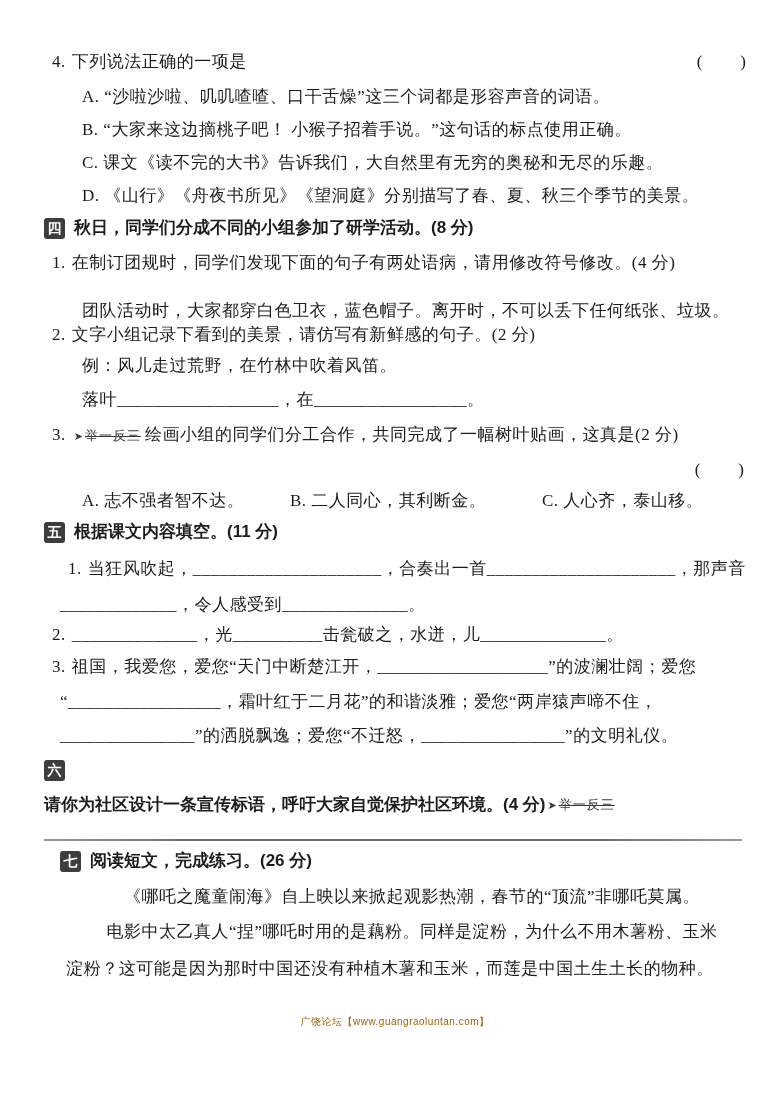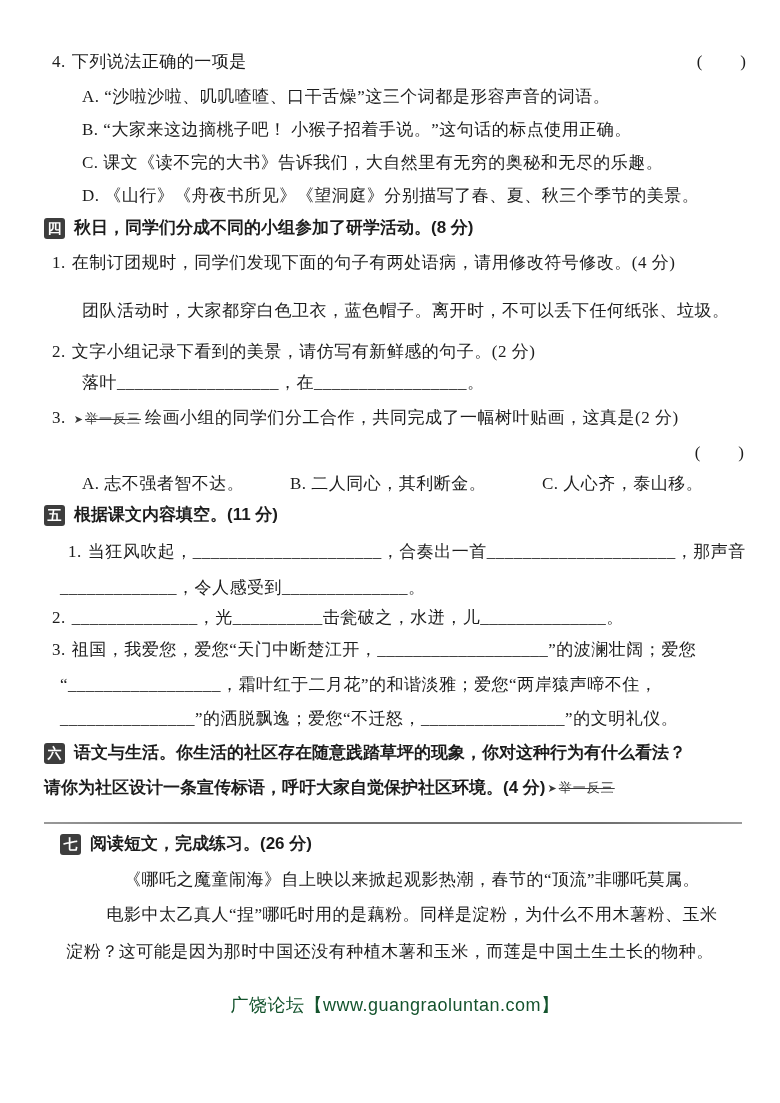--- a/index.html
+++ b/index.html
@@ -21,21 +21,21 @@
     font-size:17px;
     white-space:nowrap;
     letter-spacing:0.5px;
   }
   .row-flex{display:flex;justify-content:space-between;align-items:center;}
   .qnum{margin-right:6px;}
   .ind-q{padding-left:8px;}      
   .ind-opt{padding-left:38px;}   
   .ind-cont{padding-left:16px;}  
   .mb11{margin-bottom:11px;} .mb8{margin-bottom:8px;}
-  .mb24{margin-bottom:24px;} .mb17{margin-bottom:17px;} .mb7{margin-bottom:7px;}
+  .mb24{margin-bottom:24px;} .mb17{} .mb7{margin-bottom:7px;}
   .mb10{margin-bottom:10px;} .mb13{margin-bottom:13px;} .mb12{margin-bottom:12px;margin-left:16px;}
   .mb6{margin-bottom:6px;} .mb22{margin-bottom:22px;} .mb29{margin-bottom:29px;}
   .options-block{display:flex;flex-direction:column;row-gap:9px;margin-bottom:8px;}
   .section-head{
     display:flex;align-items:center;
     font-family:"Liberation Sans","DejaVu Sans",sans-serif;
     font-weight:bold;font-size:17px;
     line-height:24px;height:24px;white-space:nowrap;
   }
   .badge{
@@ -61,21 +61,21 @@
     margin:0 4px 8px 0;
   }
   .passage-title{
     text-align:center;
     font-family:"Liberation Sans","DejaVu Sans",sans-serif;
     font-weight:bold;
   }
   .passage{margin-left:-10px;white-space:nowrap;text-align:center;}
   .p-indent{padding-left:44px;}
   .watermark{
-    text-align:center;color:#14532d;font-size:18px;
+    text-align:center;color:#a16207;font-size:10px;
     font-family:"Liberation Sans","DejaVu Sans",sans-serif;
     letter-spacing:0.5px;
   }
   .hd-title{white-space:nowrap;}
 </style>
 </head>
 <body>
 
 <div class="page">
 
@@ -90,20 +90,21 @@
     <div class="line ind-opt">D. 《山行》《舟夜书所见》《望洞庭》分别描写了春、夏、秋三个季节的美景。</div>
   </div>
 
   <div class="section-head mb11">
     <span class="badge">四</span>
     <span class="hd-title">秋日，同学们分成不同的小组参加了研学活动。(8 分)</span>
   </div>
   <div class="line ind-q mb24"><span class="qnum">1.</span><span>在制订团规时，同学们发现下面的句子有两处语病，请用修改符号修改。(4 分)</span></div>
   <div class="line ind-opt mb17">团队活动时，大家都穿白色卫衣，蓝色帽子。离开时，不可以丢下任何纸张、垃圾。</div>
   <div class="line ind-q mb7"><span class="qnum">2.</span><span>文字小组记录下看到的美景，请仿写有新鲜感的句子。(2 分)</span></div>
+  <div class="line ind-opt mb10">例：风儿走过荒野，在竹林中吹着风笛。</div>
   <div class="line ind-opt mb11">落叶__________________，在_________________。</div>
   <div class="line ind-q mb11">
     <span class="qnum">3.</span><span class="tag"><span class="tag-arrow">➤</span><span class="tag-word">举一反三</span></span><span>绘画小组的同学们分工合作，共同完成了一幅树叶贴画，这真是(2 分)</span>
   </div>
   <div class="line bracket-line mb7">
     <span class="bracket"><span>(</span><span class="gap"></span><span>)</span></span>
   </div>
   <div class="line ind-opt abc-grid mb7">
     <span>A. 志不强者智不达。</span>
     <span>B. 二人同心，其利断金。</span>
@@ -116,21 +117,20 @@
   </div>
   <div class="line ind-q mb12"><span class="qnum">1.</span><span>当狂风吹起，_____________________，合奏出一首_____________________，那声音</span></div>
   <div class="line ind-cont mb6">_____________，令人感受到______________。</div>
   <div class="line ind-q mb8"><span class="qnum">2.</span><span>______________，光__________击瓮破之，水迸，儿______________。</span></div>
   <div class="line ind-q mb11"><span class="qnum">3.</span><span>祖国，我爱您，爱您“天门中断楚江开，___________________”的波澜壮阔；爱您</span></div>
   <div class="line ind-cont mb10">“_________________，霜叶红于二月花”的和谐淡雅；爱您“两岸猿声啼不住，</div>
   <div class="line ind-cont mb10">_______________”的洒脱飘逸；爱您“不迁怒，________________”的文明礼仪。</div>
 
   <div class="section-head mb11">
     <span class="badge">六</span>
-    <span class="hd-title">语文与生活。你生活的社区存在随意践踏草坪的现象，你对这种行为有什么看法？</span>
   </div>
   <div class="section-head mb22">
     <span class="hd-title">请你为社区设计一条宣传标语，呼吁大家自觉保护社区环境。(4 分)</span>
       <span class="tag"><span class="tag-arrow">➤</span><span class="tag-word">举一反三</span></span>
   </div>
 
   <div class="sep"></div>
 
   <div class="section-head mb12">
     <span class="badge">七</span>

